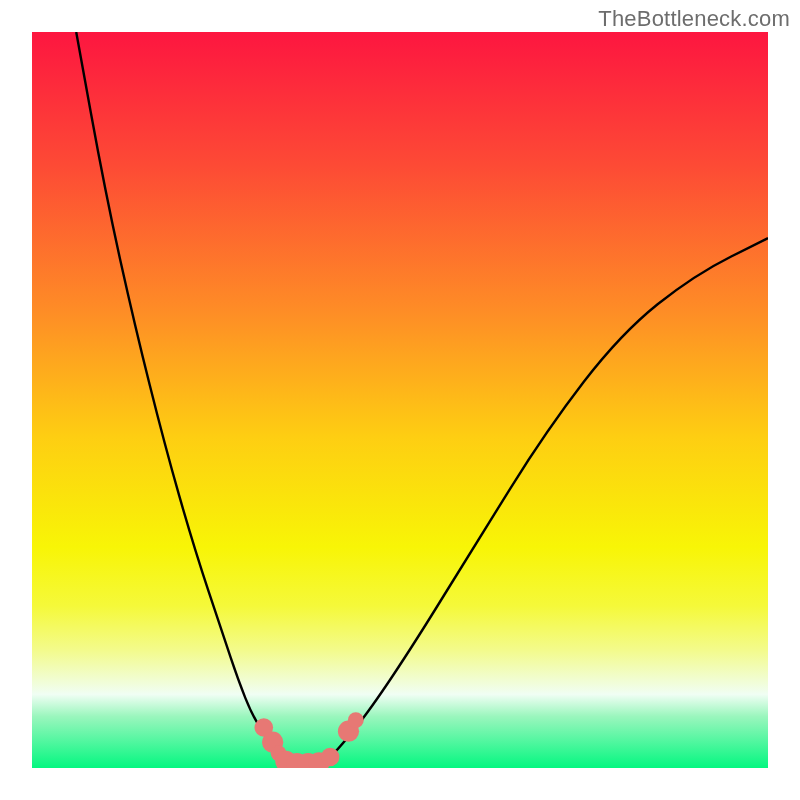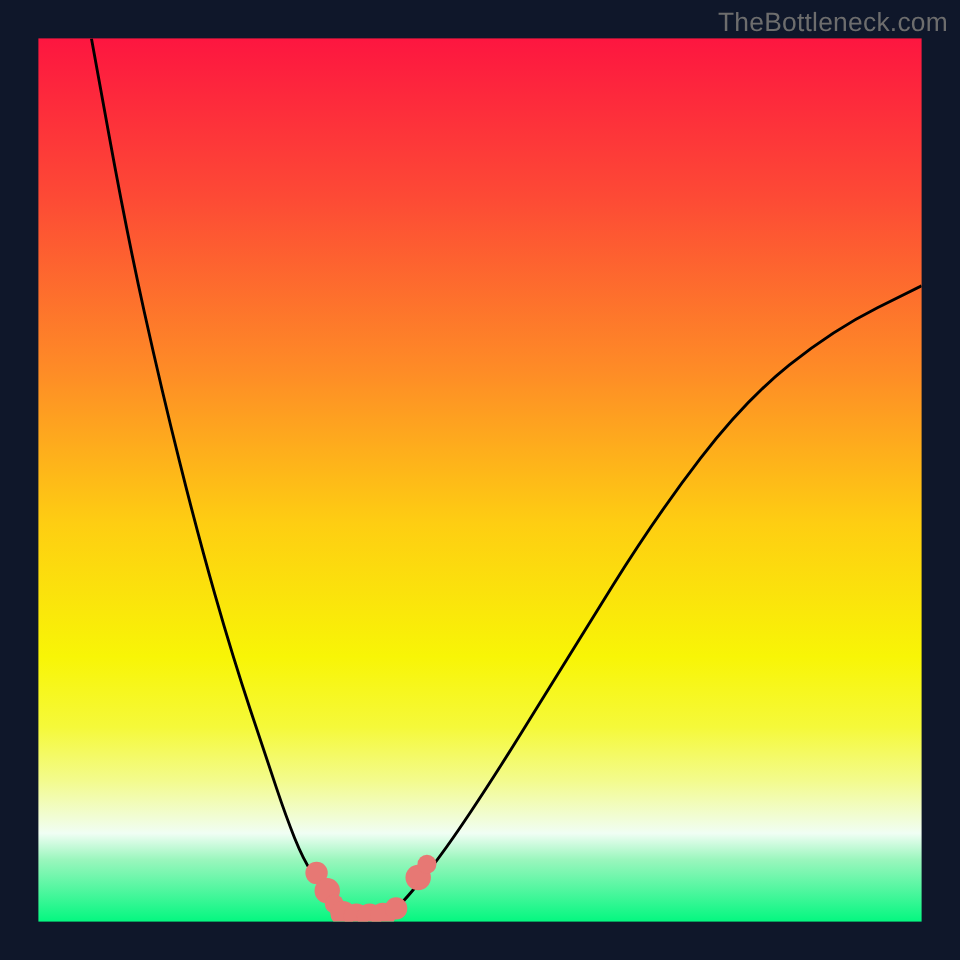--- a/index.html
+++ b/index.html
@@ -10,21 +10,21 @@
     overflow: hidden;
     background: #000;
     font-family: Arial, Helvetica, sans-serif;
   }
   .frame {
     position: absolute;
     left: 0;
     top: 0;
     width: 800px;
     height: 800px;
-    background: #0f172a;
+    background: #ffffff;
   }
   .plot {
     position: absolute;
     left: 32px;
     top: 32px;
     width: 736px;
     height: 736px;
     
   }
   .curve-svg {

